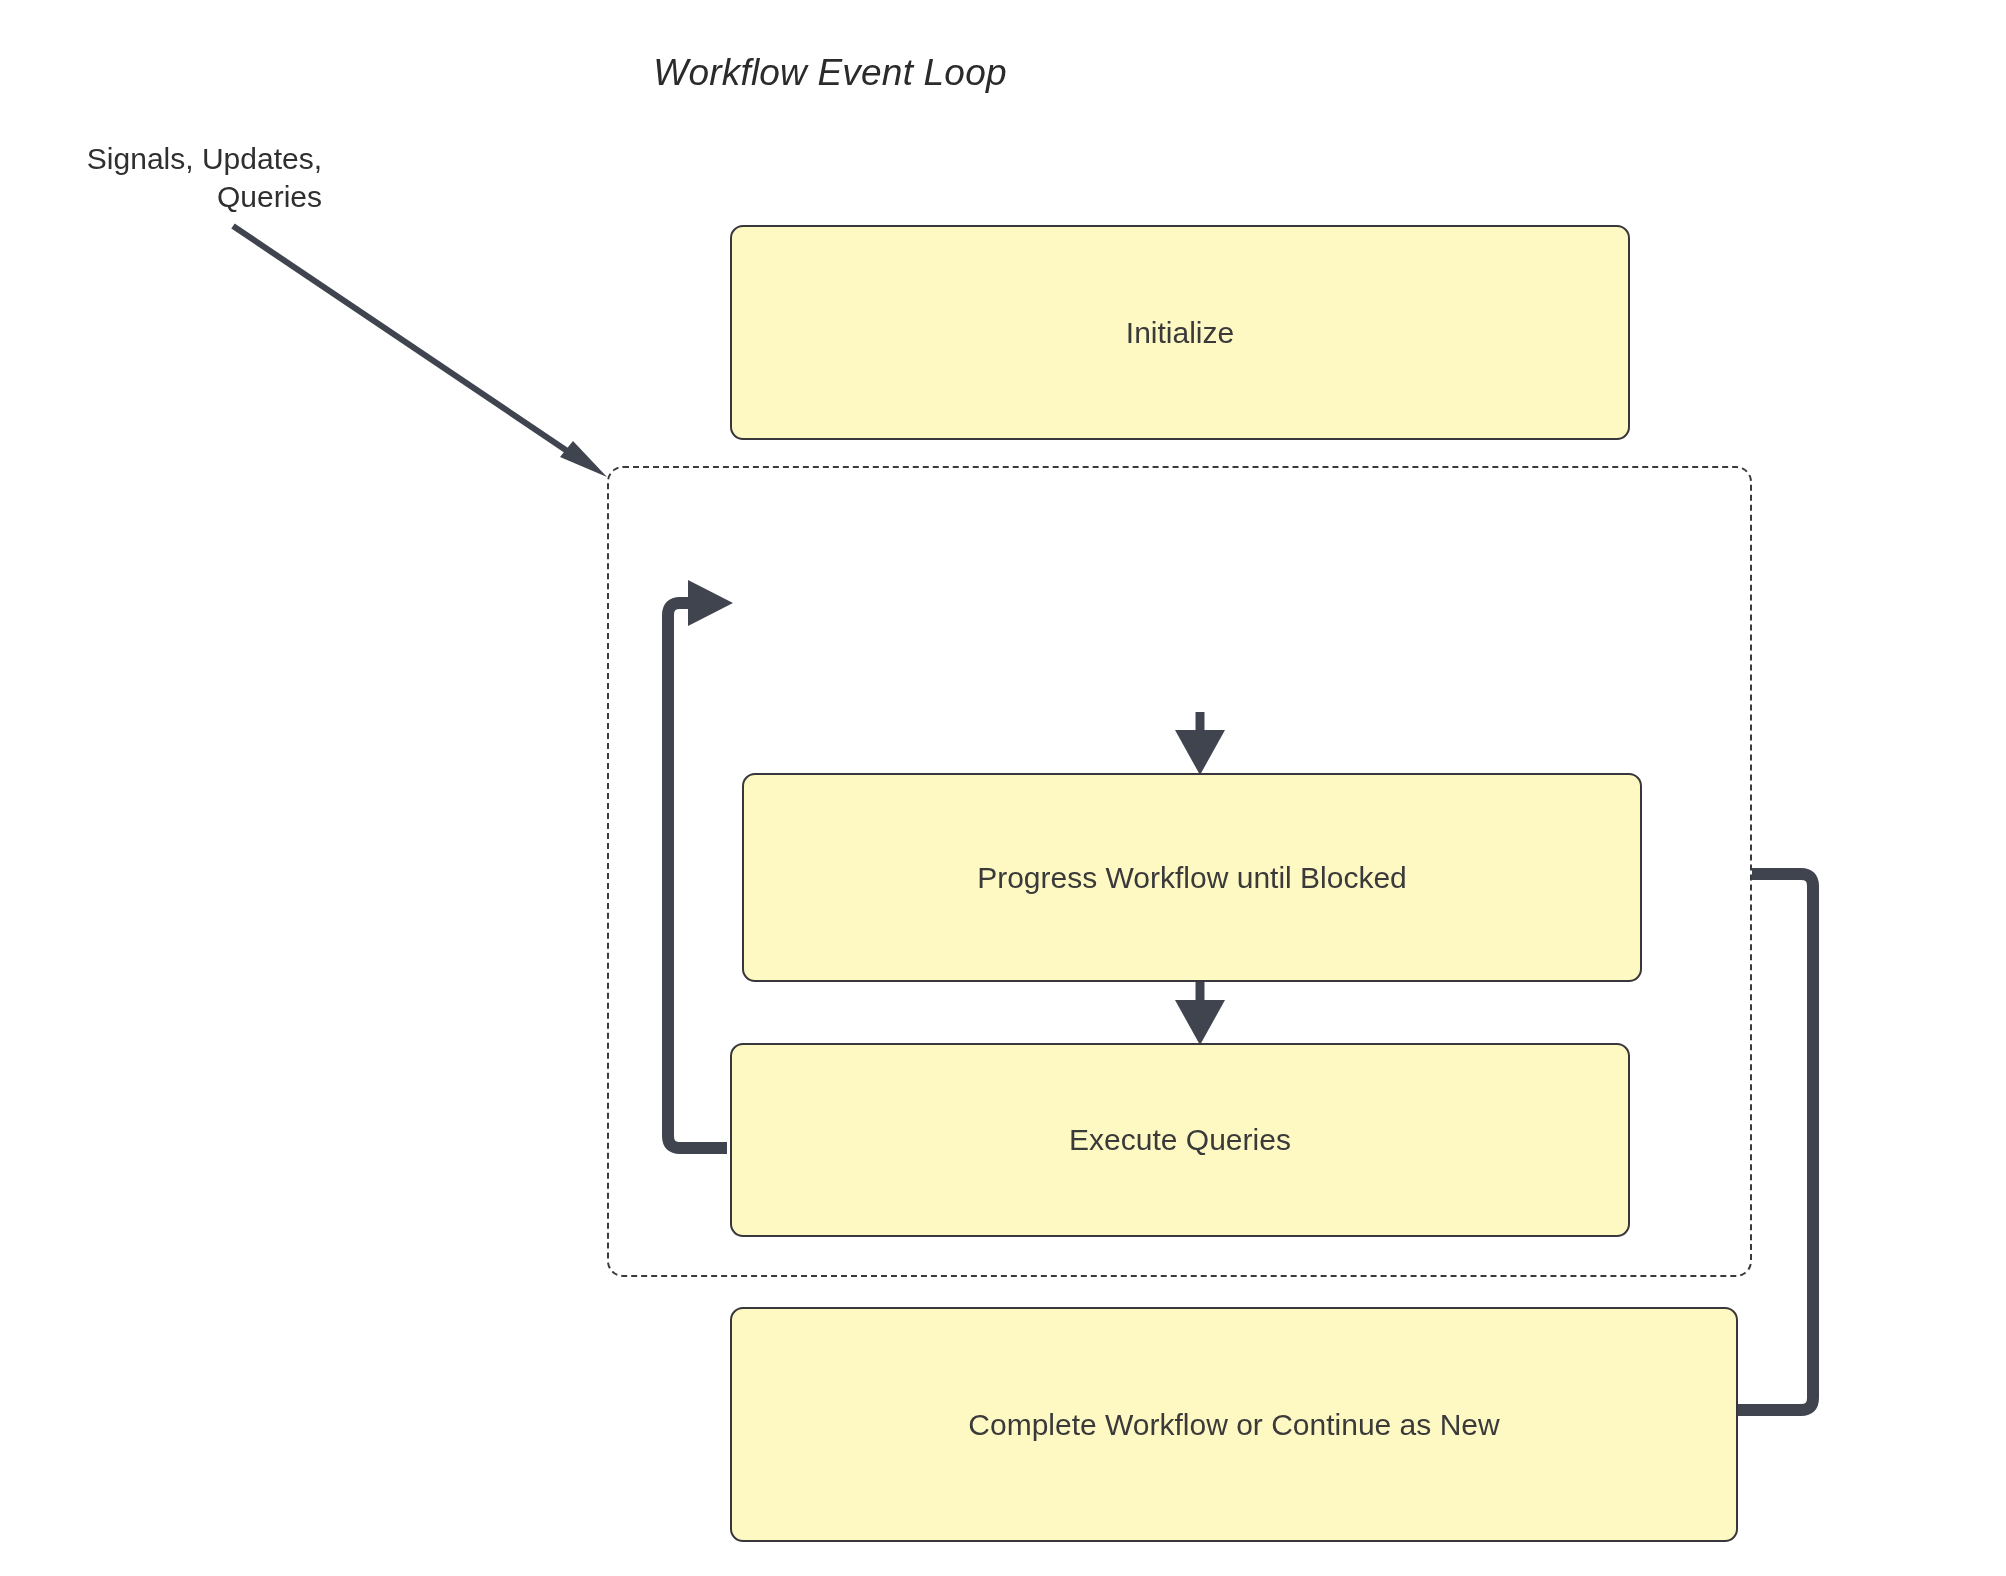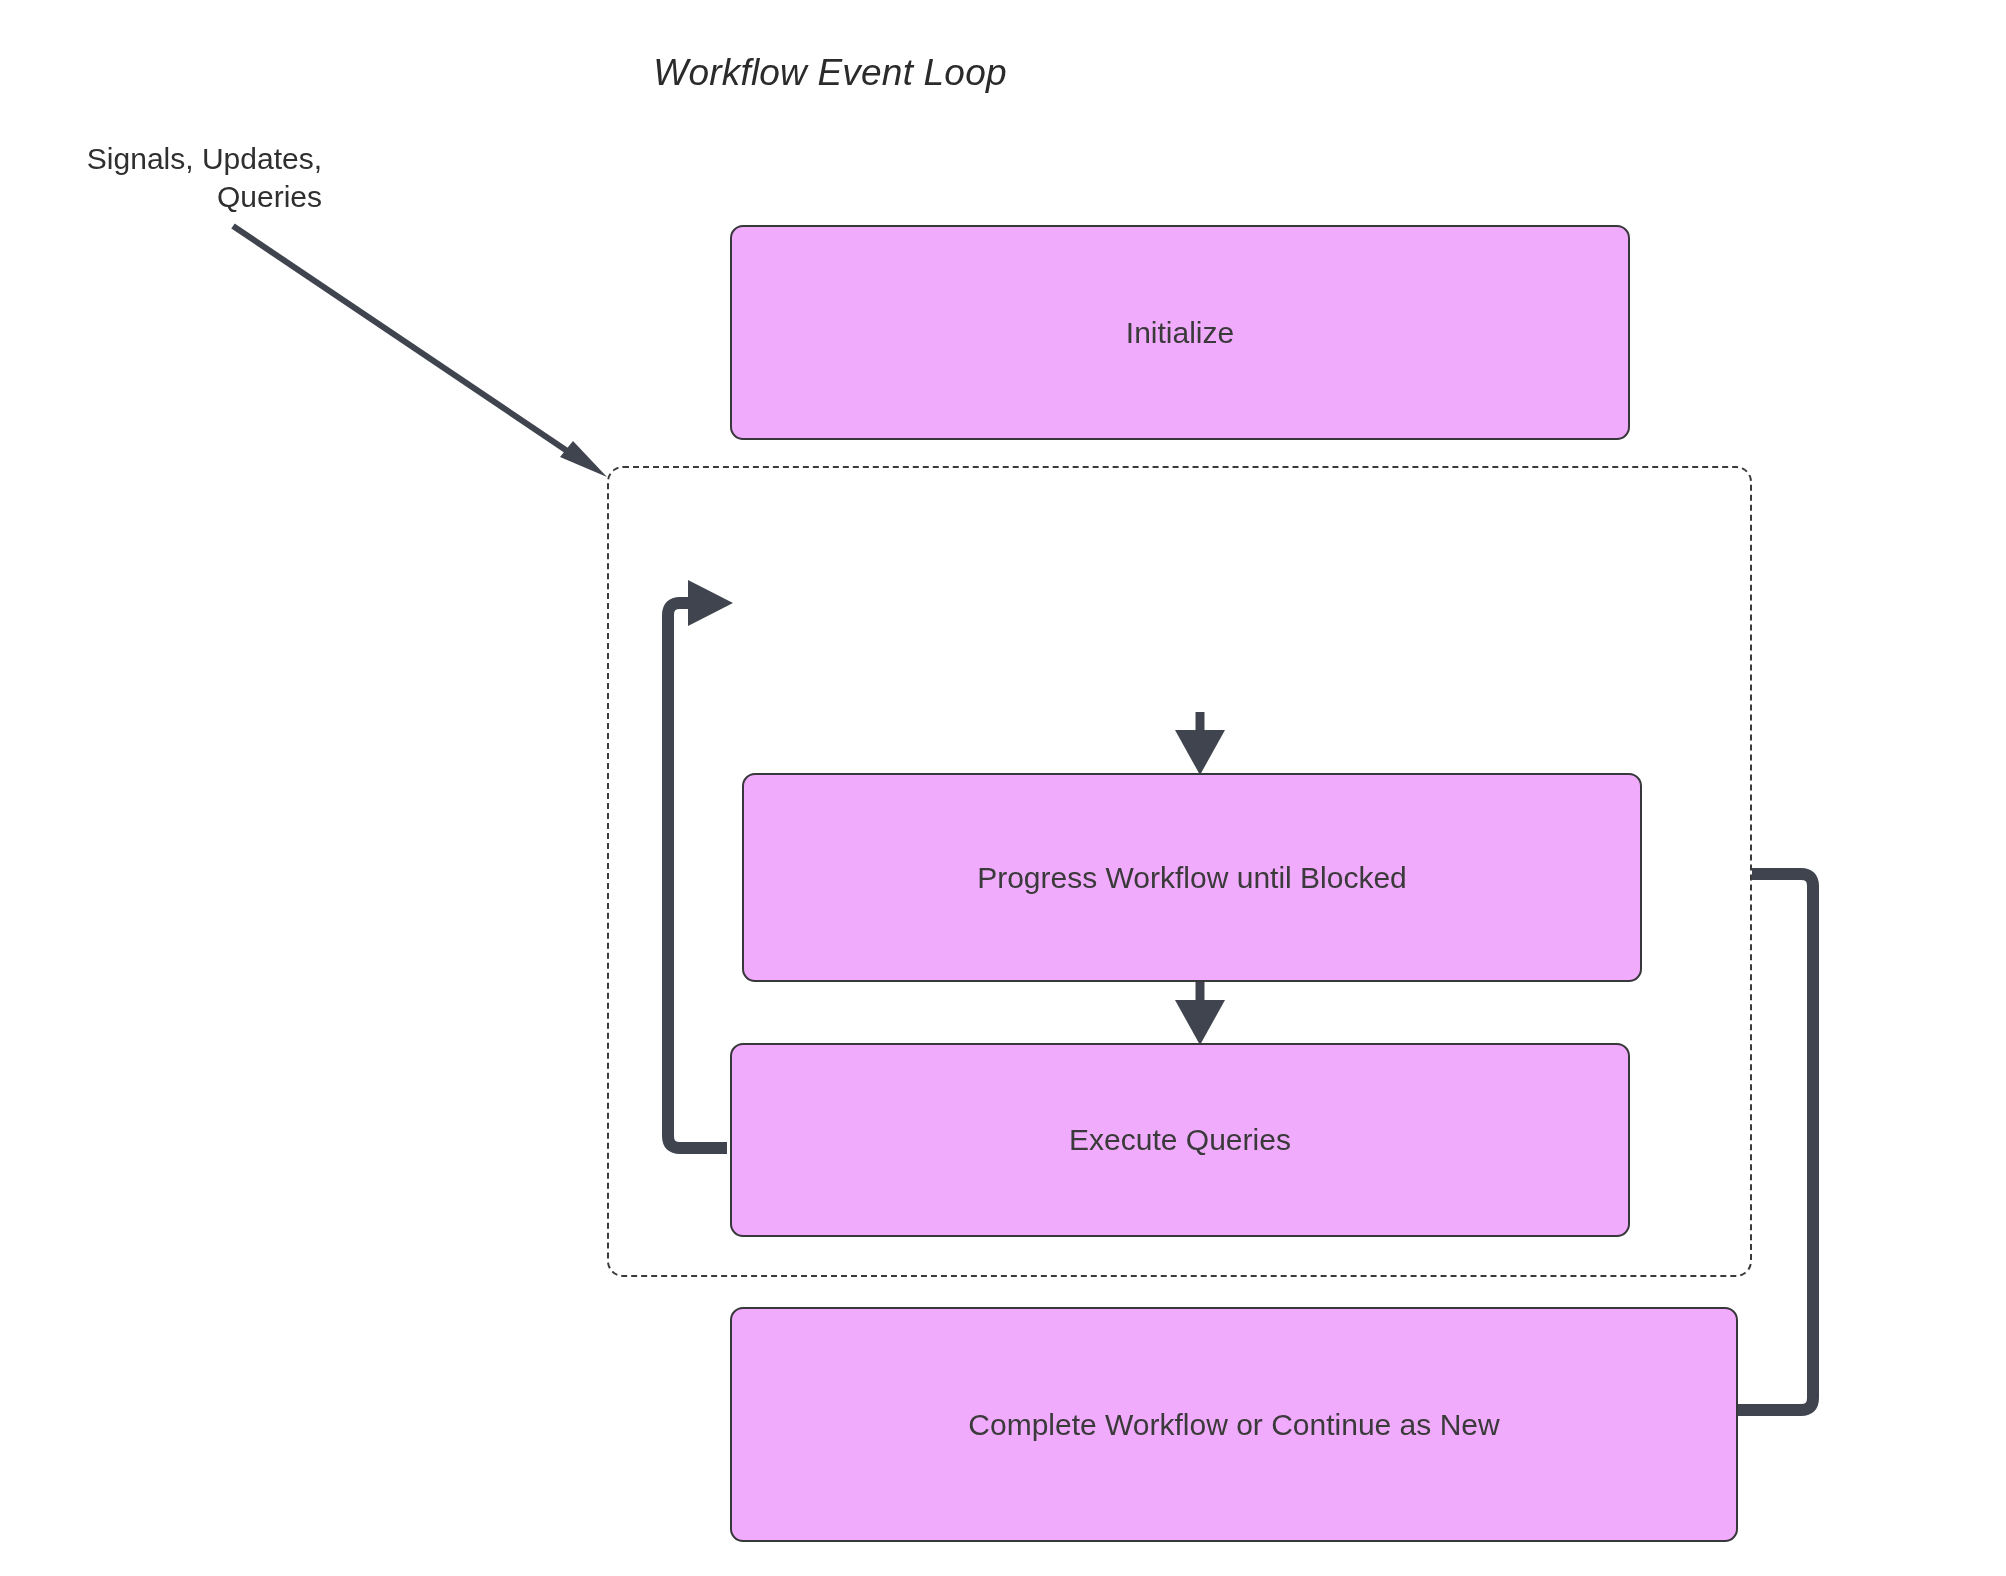--- a/index.html
+++ b/index.html
@@ -43,21 +43,21 @@
     position: absolute;
     text-align: center;
     font-size: 30px;
     color: #2f2f2f;
     line-height: 1.28;
     white-space: pre-line;
   }
   .node {
     position: absolute;
     box-sizing: border-box;
-    background: #f0abfc;
+    background: #fef9c3;
     border: 2px solid #38383c;
     border-radius: 13px;
     display: flex;
     align-items: center;
     justify-content: center;
   }
   .node-label {
     font-size: 30px;
     color: #3a3a3a;
     text-align: center;

